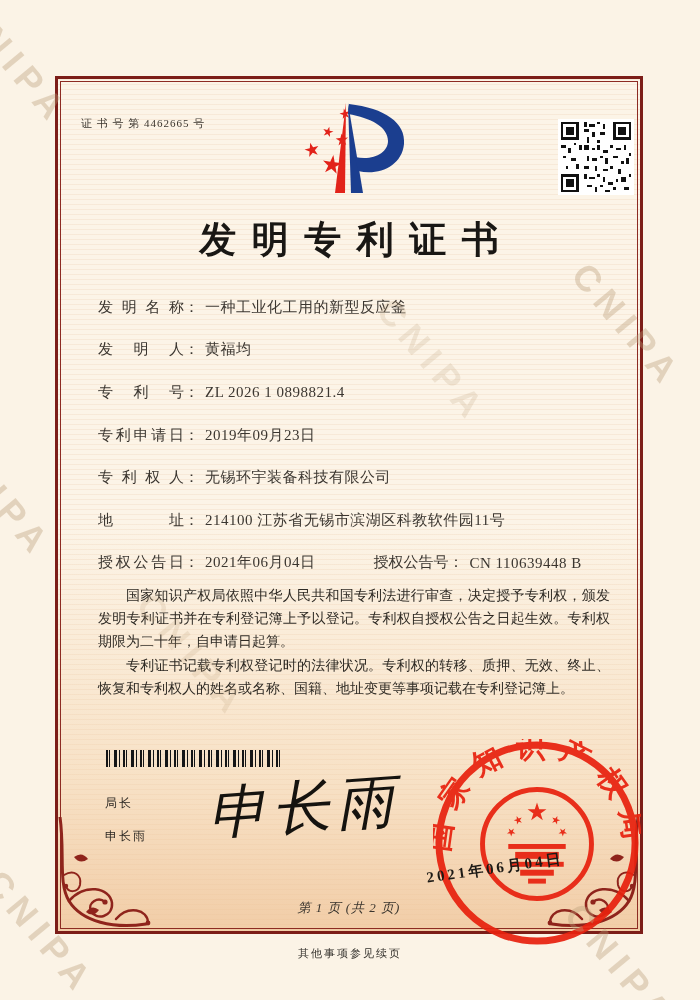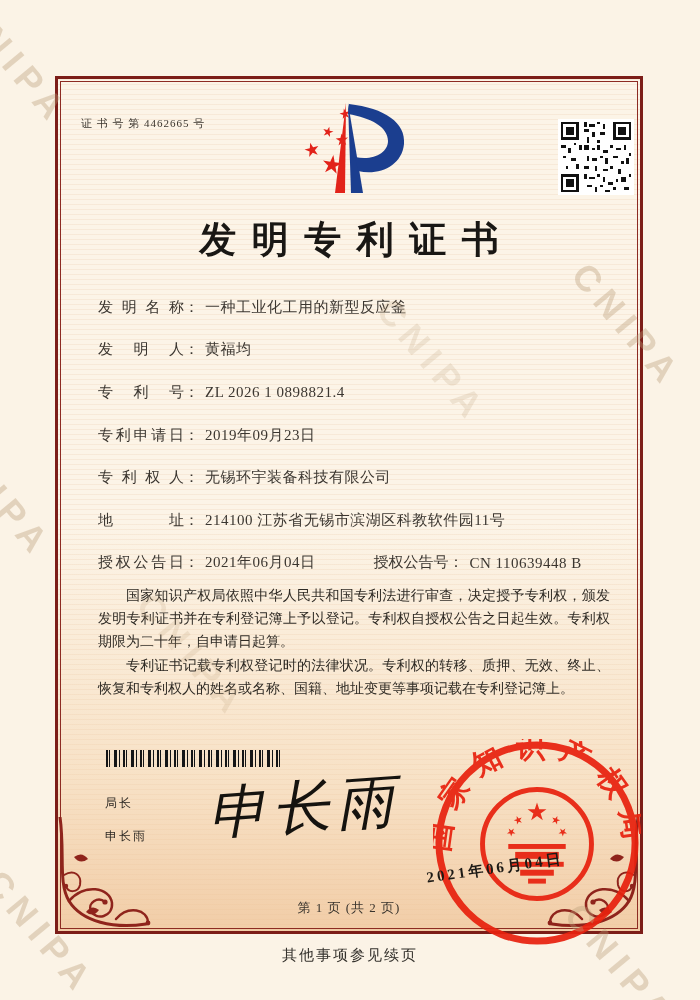--- a/index.html
+++ b/index.html
@@ -72,22 +72,22 @@
     transform:rotate(-4deg);letter-spacing:6px;
     font-family:"DejaVu Serif","Liberation Serif",serif;
   }
   
   .seal{position:absolute;left:375px;top:660px;width:208px;height:208px;z-index:6;opacity:.93;}
   .seal-date{
     position:absolute;left:368px;top:780px;z-index:7;font-size:15px;font-weight:bold;
     color:#1c1a16;transform:rotate(-8deg);letter-spacing:3px;white-space:nowrap;
   }
   
-  .page-num{position:absolute;left:0;right:0;bottom:14px;text-align:center;font-size:13px;color:#3a352e;z-index:5;letter-spacing:1px;}
-  .cont-note{position:absolute;left:0;right:0;top:946px;text-align:center;font-size:15px;color:#33302b;z-index:4;letter-spacing:2px;}
+  .page-num{position:absolute;left:0;right:0;bottom:14px;text-align:center;font-size:13px;color:#3a352e;z-index:5;letter-spacing:1px;font-style:italic;}
+  .cont-note{position:absolute;left:0;right:0;top:946px;text-align:center;font-size:11px;color:#33302b;z-index:4;letter-spacing:2px;}
 </style>
 </head>
 <body>
 
 <div class="page">
 
   <div class="wm" style="left:-18px;top:-8px;">CNIPA</div>
   <div class="wm" style="left:595px;top:255px;">CNIPA</div>
   <div class="wm" style="left:400px;top:290px;opacity:.55;">CNIPA</div>
   <div class="wm" style="left:-35px;top:425px;">CNIPA</div>

